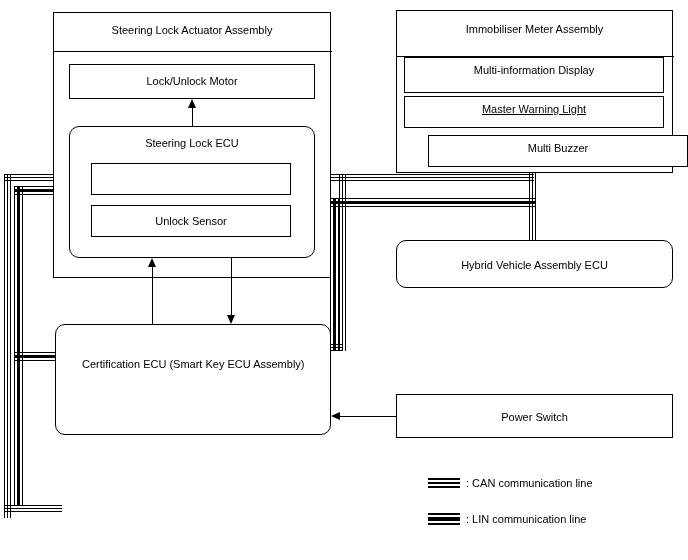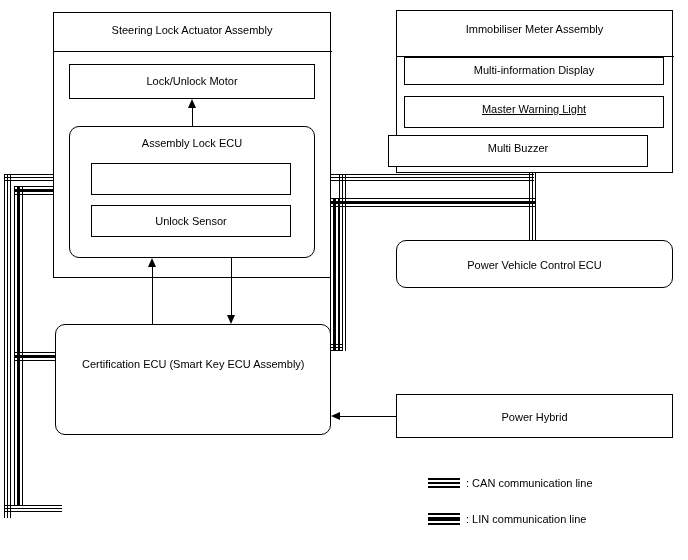--- a/index.html
+++ b/index.html
@@ -158,59 +158,59 @@
   <div class="box" style="left:53px; top:12px; width:278px; height:266px;">
     <div class="box-label" style="top:10px;">Steering Lock Actuator Assembly</div>
     <div class="hline" style="left:0; top:38px; width:278px;"></div>
   </div>
 
   <div class="box" style="left:69px; top:64px; width:246px; height:35px;padding-left:12px;">
     <div class="box-label" style="top:9px;">Lock/Unlock Motor</div>
   </div>
 
   <div class="box rounded" style="left:69px; top:126px; width:246px; height:132px;">
-    <div class="box-label" style="top:9px;">Assembly Lock ECU</div>
+    <div class="box-label" style="top:9px;">Steering Lock ECU</div>
   </div>
 
   <div class="box" style="left:91px; top:163px; width:200px; height:32px;">
     <div class="box-label" style="top:8px;margin-top:39px;">Lock Sensor</div>
   </div>
 
   <div class="box" style="left:91px; top:205px; width:200px; height:32px;">
     <div class="box-label" style="top:8px;">Unlock Sensor</div>
   </div>
 
   <div class="box rounded" style="left:55px; top:324px; width:276px; height:111px;">
     <div class="box-label label-left" style="top:32px;">Certification ECU (Smart Key ECU Assembly)</div>
   </div>
 
 
   <div class="box" style="left:396px; top:10px; width:277px; height:163px;">
     <div class="box-label" style="top:11px;">Immobiliser Meter Assembly</div>
     <div class="hline" style="left:0; top:45px; width:277px;"></div>
   </div>
 
-  <div class="box" style="left:404px; top:57px; width:260px; height:28px;">
+  <div class="box" style="left:404px; top:57px; width:260px; height:36px;">
     <div class="box-label" style="top:5px;">Multi-information Display</div>
   </div>
 
   <div class="box" style="left:404px; top:96px; width:260px; height:32px;">
     <div class="box-label" style="top:5px;text-decoration:underline;">Master Warning Light</div>
   </div>
 
-  <div class="box" style="left:388px; top:135px; width:260px; height:32px;">
+  <div class="box" style="left:428px; top:135px; width:260px; height:32px;">
     <div class="box-label" style="top:5px;">Multi Buzzer</div>
   </div>
 
   <div class="box rounded" style="left:396px; top:240px; width:277px; height:48px;">
-    <div class="box-label" style="top:17px;">Power Vehicle Control ECU</div>
+    <div class="box-label" style="top:17px;">Hybrid Vehicle Assembly ECU</div>
   </div>
 
   <div class="box" style="left:396px; top:394px; width:277px; height:44px;">
-    <div class="box-label" style="top:15px;">Power Hybrid</div>
+    <div class="box-label" style="top:15px;">Power Switch</div>
   </div>
 
   <div class="vline" style="left:192px; top:107px; height:19px;"></div>
   <div class="arrow-up" style="left:188px; top:99px;"></div>
 
   <div class="vline" style="left:152px; top:267px; height:57px;"></div>
   <div class="arrow-up" style="left:148px; top:258px;"></div>
 
   <div class="vline" style="left:231px; top:258px; height:57px;"></div>
   <div class="arrow-down" style="left:227px; top:315px;"></div>

